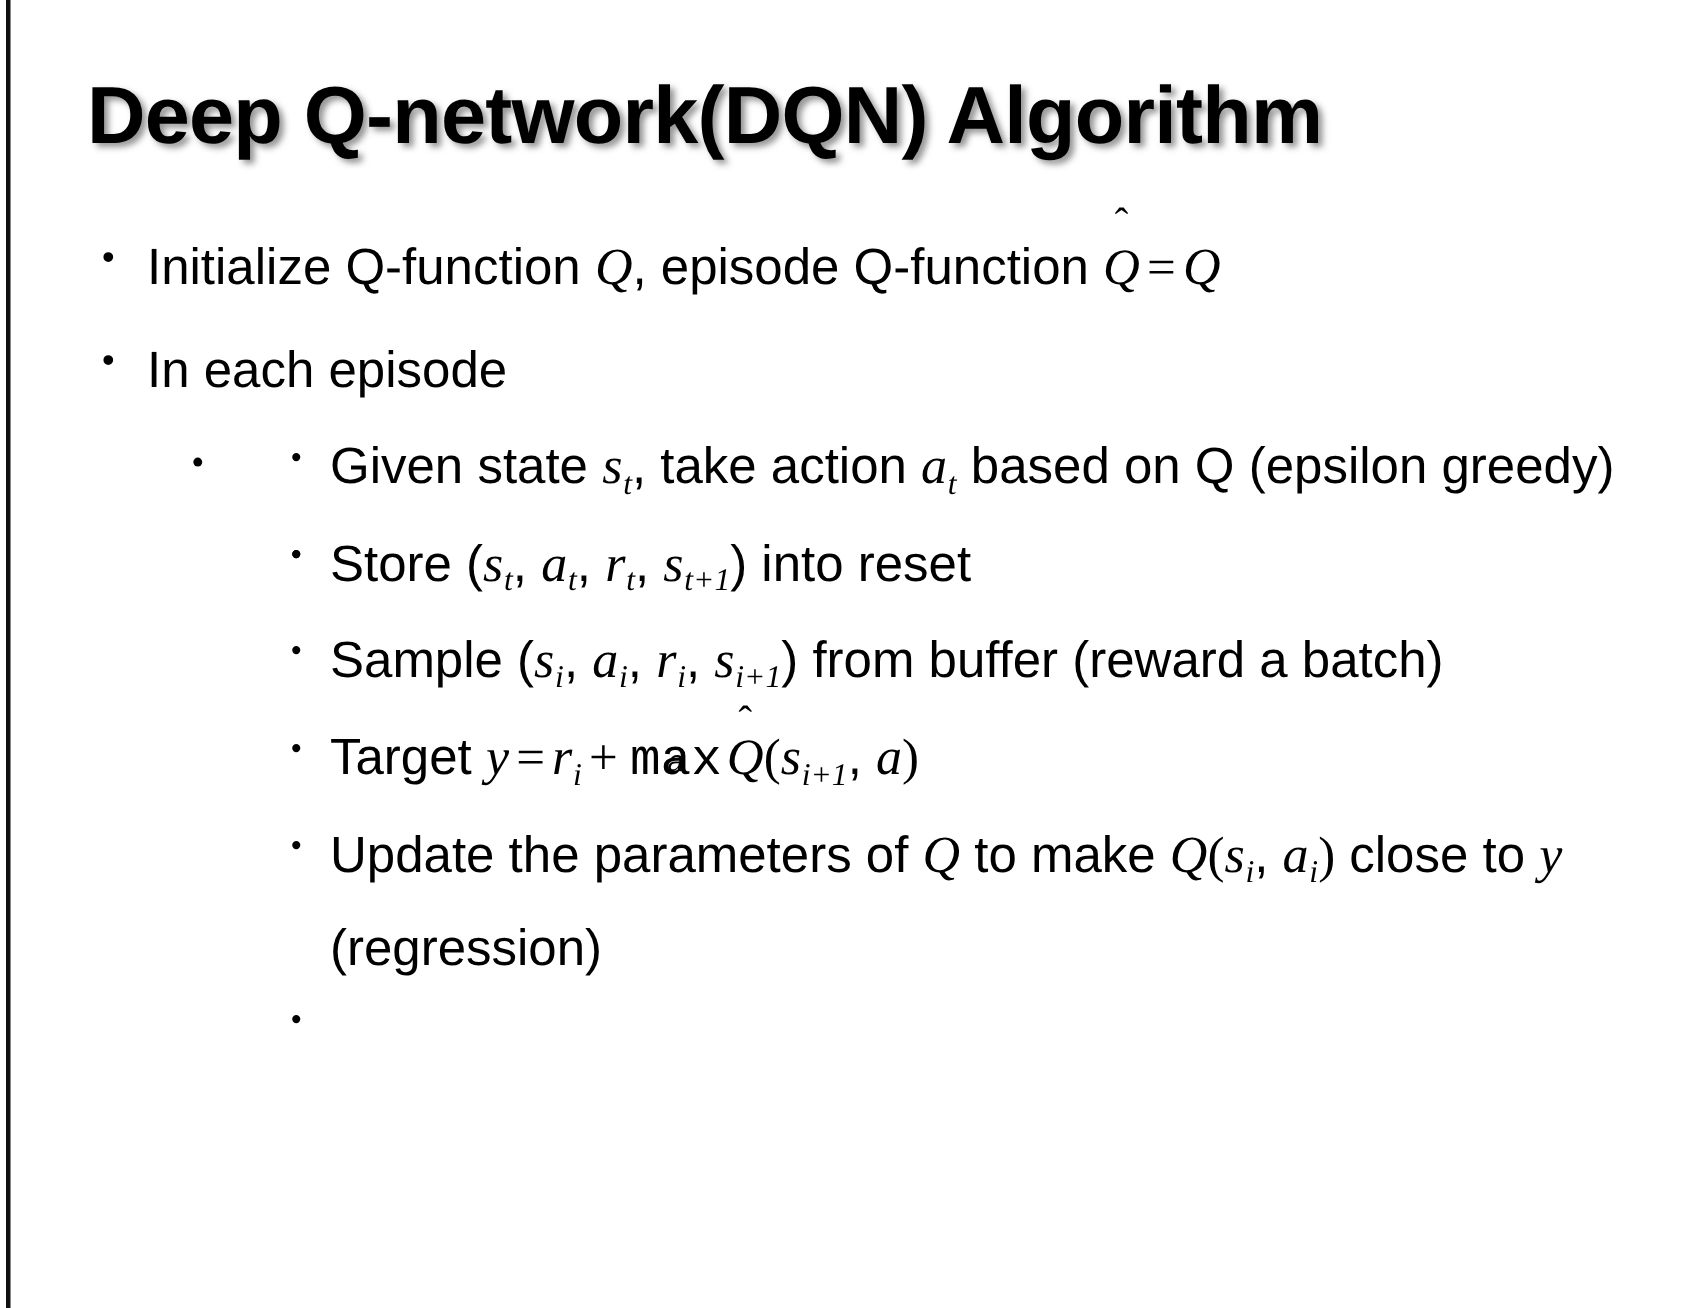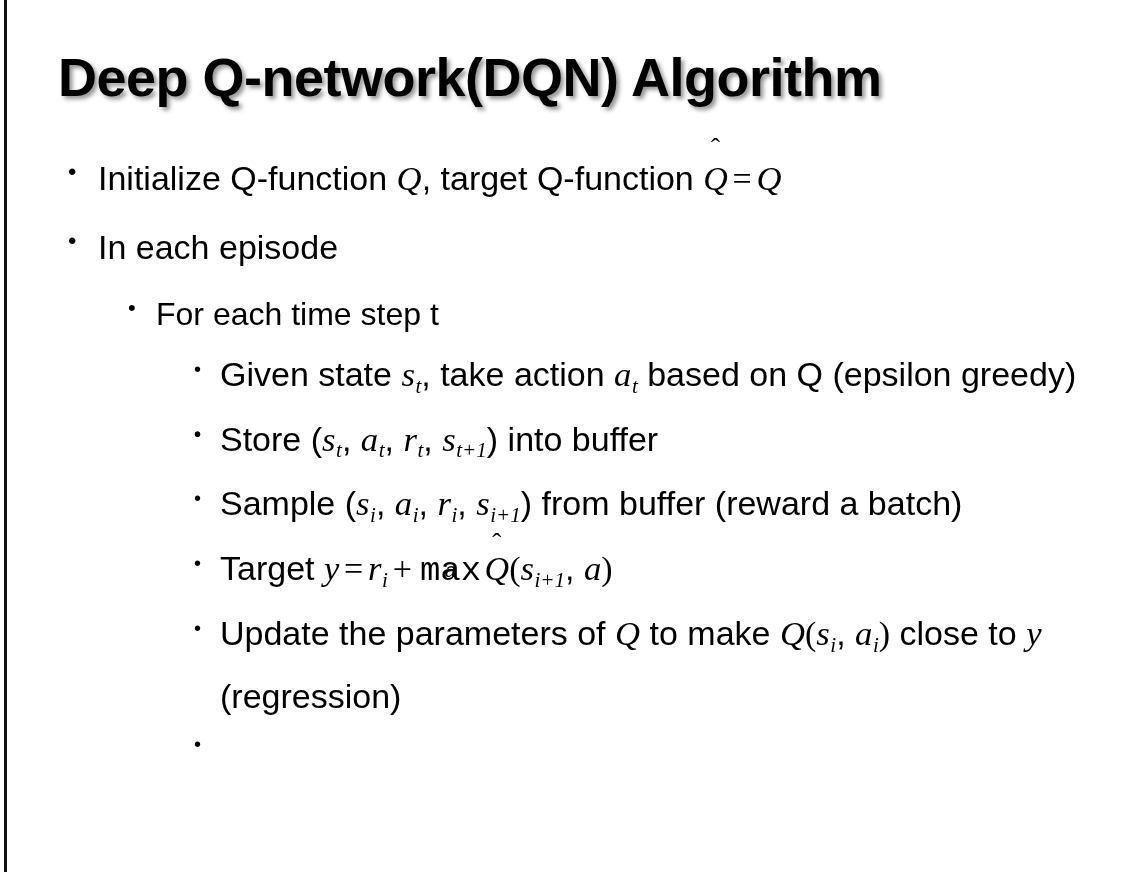--- a/index.html
+++ b/index.html
@@ -180,45 +180,44 @@
 <div class="slide">
 
   <div class="edge-band"></div>
 
   <div class="title">Deep Q-network(DQN) Algorithm</div>
 
   <div class="body">
 
     <div class="bullet lvl1">
       <span class="dot">•</span>
-      <span class="txt"><span>Initialize Q-function </span><span class="m">Q</span><span>, target Q-function </span><span class="hat"><span class="acc">̂</span><span>Q</span></span><span class="op">=</span><span class="m">Q</span></span>
+      <span class="txt"><span>Initialize Q-function </span><span class="m">Q</span><span>, episode Q-function </span><span class="hat"><span class="acc">̂</span><span>Q</span></span><span class="op">=</span><span class="m">Q</span></span>
     </div>
 
     <div class="bullet lvl1">
       <span class="dot">•</span>
       <span class="txt">In each episode</span>
     </div>
 
     <div class="bullet lvl2">
       <span class="dot">•</span>
-      <span class="txt">For each time step t</span>
     </div>
 
     <div class="bullet lvl3">
       <span class="dot">•</span>
       <span class="txt"><span>Given state </span><span class="m">s</span><span class="sub">t</span><span>, take action </span><span class="m">a</span><span class="sub">t</span><span> based on Q (epsilon greedy)</span></span>
     </div>
 
     <div class="bullet lvl3">
       <span class="dot">•</span>
     </div>
 
     <div class="bullet lvl3">
       <span class="dot">•</span>
-      <span class="txt"><span>Store (</span><span class="m">s</span><span class="sub">t</span><span>, </span><span class="m">a</span><span class="sub">t</span><span>, </span><span class="m">r</span><span class="sub">t</span><span>, </span><span class="m">s</span><span class="sub"><span>t+1</span></span><span>) into buffer</span></span>
+      <span class="txt"><span>Store (</span><span class="m">s</span><span class="sub">t</span><span>, </span><span class="m">a</span><span class="sub">t</span><span>, </span><span class="m">r</span><span class="sub">t</span><span>, </span><span class="m">s</span><span class="sub"><span>t+1</span></span><span>) into reset</span></span>
     </div>
 
     <div class="bullet lvl3">
       <span class="dot">•</span>
       <span class="txt"><span>Sample (</span><span class="m">s</span><span class="sub">i</span><span>, </span><span class="m">a</span><span class="sub">i</span><span>, </span><span class="m">r</span><span class="sub">i</span><span>, </span><span class="m">s</span><span class="sub"><span>i+1</span></span><span>) from buffer (reward a batch)</span></span>
     </div>
 
     <div class="bullet lvl3">
       <span class="dot">•</span>
       <span class="txt"><span>Target </span><span class="m">y</span><span class="op">=</span><span class="m">r</span><span class="sub">i</span><span class="op">+</span><span class="maxop"><span>max</span><span class="lim">a</span></span><span class="hat"><span class="acc">̂</span><span>Q</span></span><span class="mr">(</span><span class="m">s</span><span class="sub"><span>i+1</span></span><span>, </span><span class="m">a</span><span class="mr">)</span></span>

